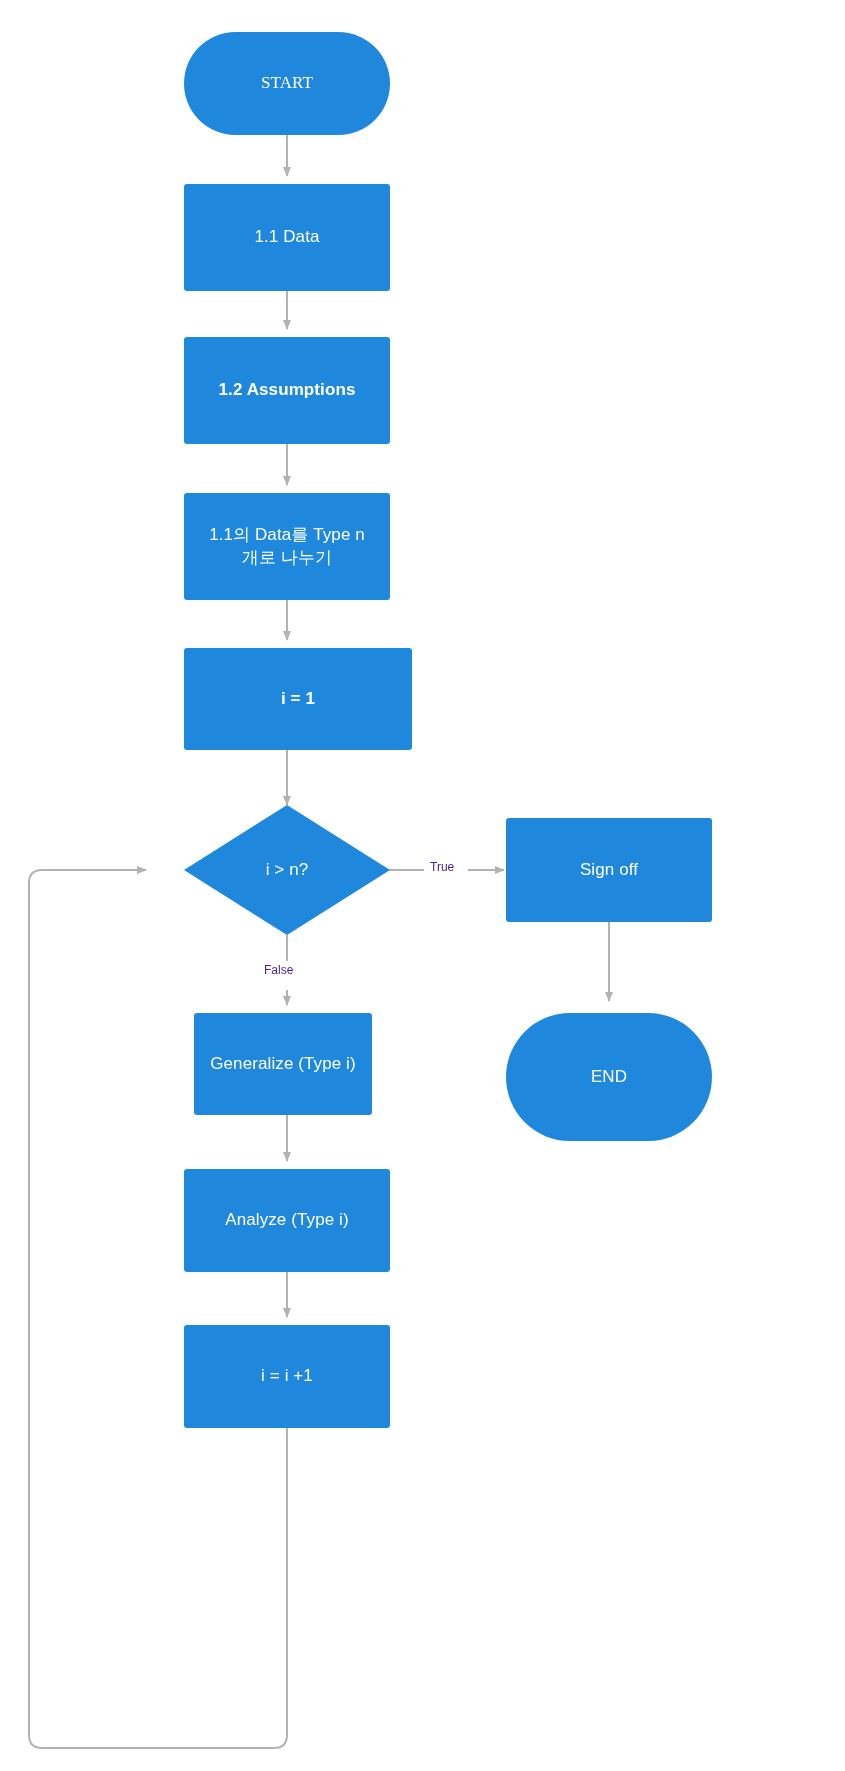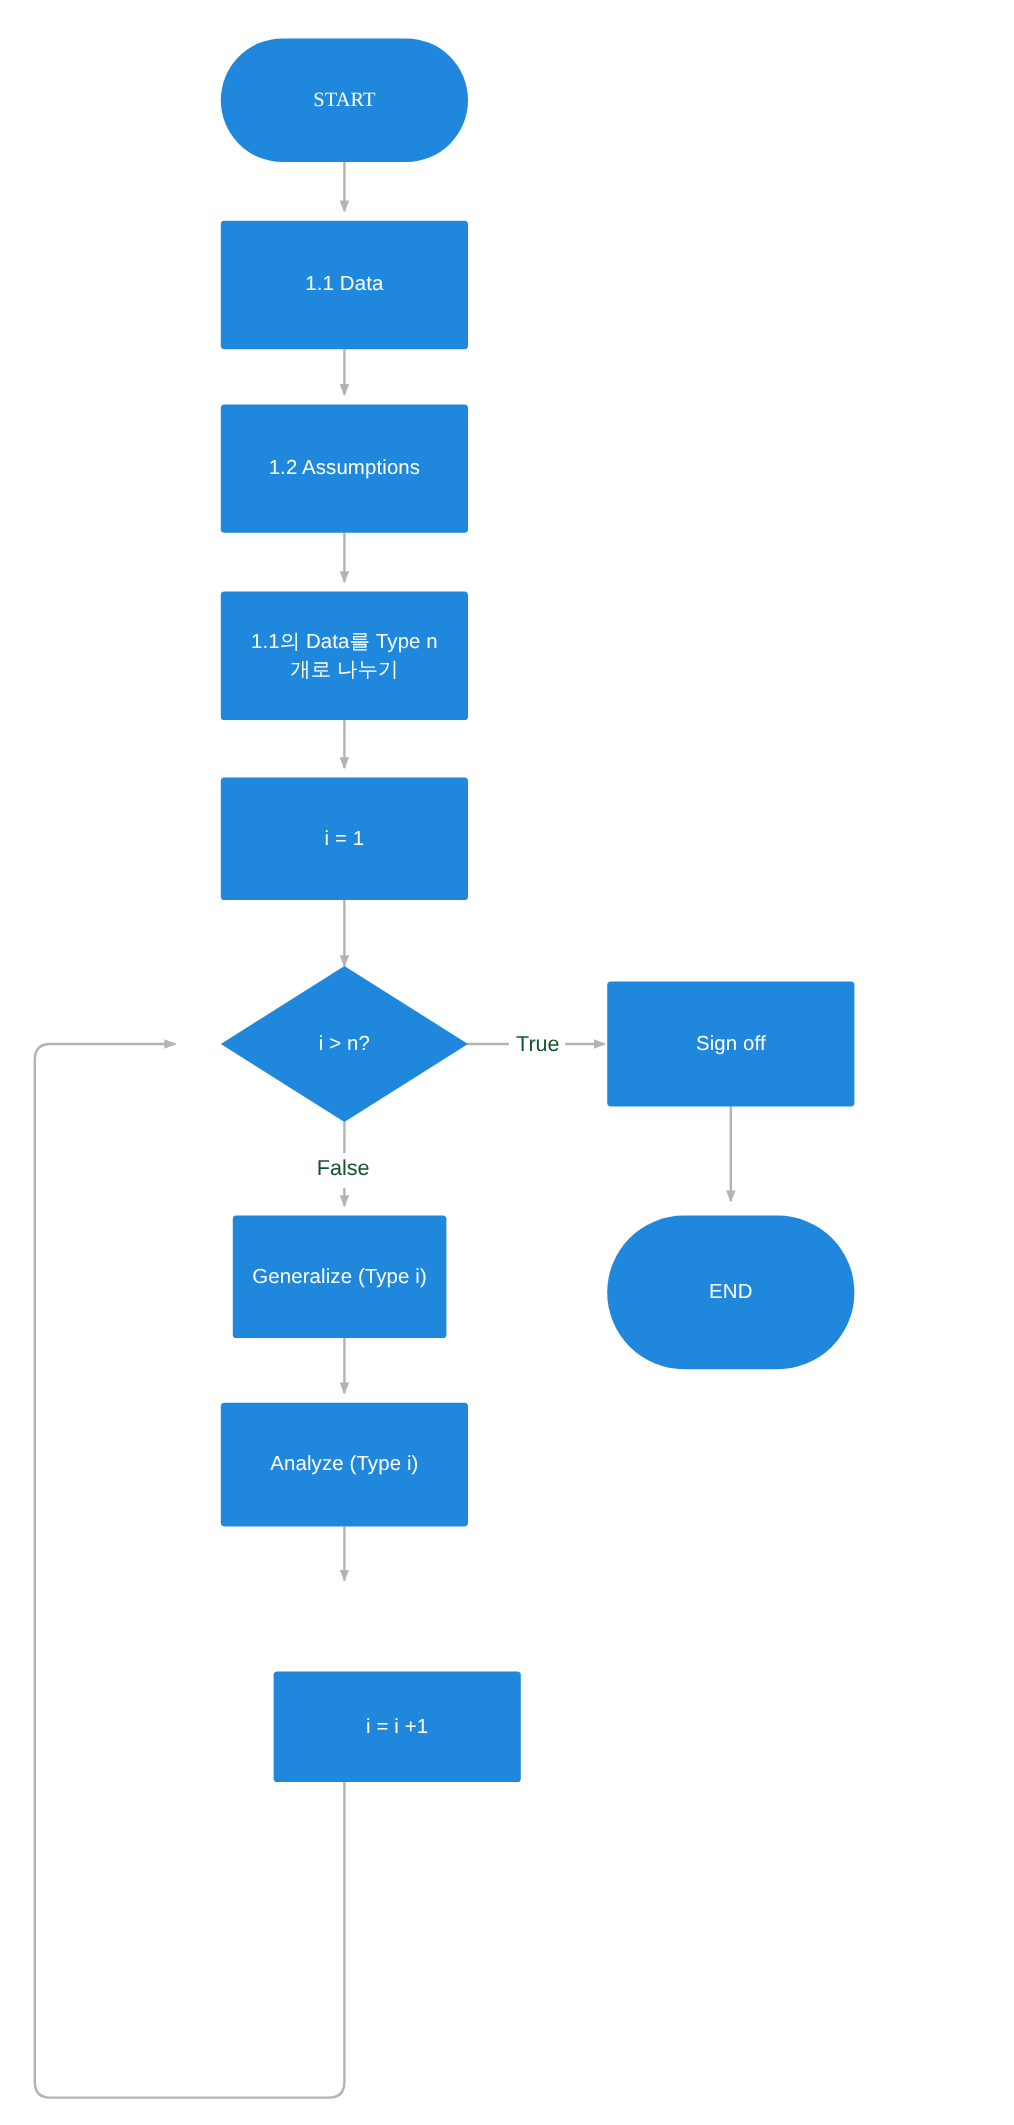--- a/index.html
+++ b/index.html
@@ -61,22 +61,22 @@
   .node.decision .node-label {
     position: relative;
     z-index: 2;
   }
   .node-label {
     padding: 0 8px;
     white-space: pre-line;
   }
   .edge-label {
     position: absolute;
-    font-size: 18px;
-    color: #14532d;
+    font-size: 12px;
+    color: #4c1d95;
     background: #ffffff;
     padding: 1px 5px;
     z-index: 3;
     white-space: nowrap;
   }
 </style>
 </head>
 <body>
 
 <div id="canvas">
@@ -114,30 +114,30 @@
   </svg>
 
   <div class="node terminator" style="left:184px; top:32px; width:206px; height:103px;font-family:Liberation Serif, serif;">
     <span class="node-label">START</span>
   </div>
 
   <div class="node process" style="left:184px; top:184px; width:206px; height:107px;">
     <span class="node-label">1.1 Data</span>
   </div>
 
-  <div class="node process" style="left:184px; top:337px; width:206px; height:107px;">
+  <div class="node process" style="left:184px; top:337px; width:206px; height:107px;font-weight:bold;">
     <span class="node-label">1.2 Assumptions</span>
   </div>
 
   <div class="node process" style="left:184px; top:493px; width:206px; height:107px;">
     <span class="node-label">1.1의 Data를 Type n
 개로 나누기</span>
   </div>
 
-  <div class="node process" style="left:184px; top:648px; width:206px; height:102px;">
+  <div class="node process" style="left:184px; top:648px; width:228px; height:102px;font-weight:bold;">
     <span class="node-label">i = 1</span>
   </div>
 
   <div class="node decision" style="left:184px; top:805px; width:206px; height:130px;">
     <span class="diamond-shape"></span>
     <span class="node-label">i &gt; n?</span>
   </div>
 
   <div class="node process" style="left:506px; top:818px; width:206px; height:104px;">
     <span class="node-label">Sign off</span>
@@ -148,21 +148,21 @@
   </div>
 
   <div class="node process" style="left:194px; top:1013px; width:178px; height:102px;">
     <span class="node-label">Generalize (Type i)</span>
   </div>
 
   <div class="node process" style="left:184px; top:1169px; width:206px; height:103px;">
     <span class="node-label">Analyze (Type i)</span>
   </div>
 
-  <div class="node process" style="left:184px; top:1393px; width:206px; height:92px;margin-left:44px;">
+  <div class="node process" style="left:184px; top:1325px; width:206px; height:103px;">
     <span class="node-label">i = i +1</span>
   </div>
 
   <div class="edge-label" style="left:425px; top:859px;">True</div>
 
   <div class="edge-label" style="left:259px; top:962px;">False</div>
 
 </div>
 
 </body></html>

